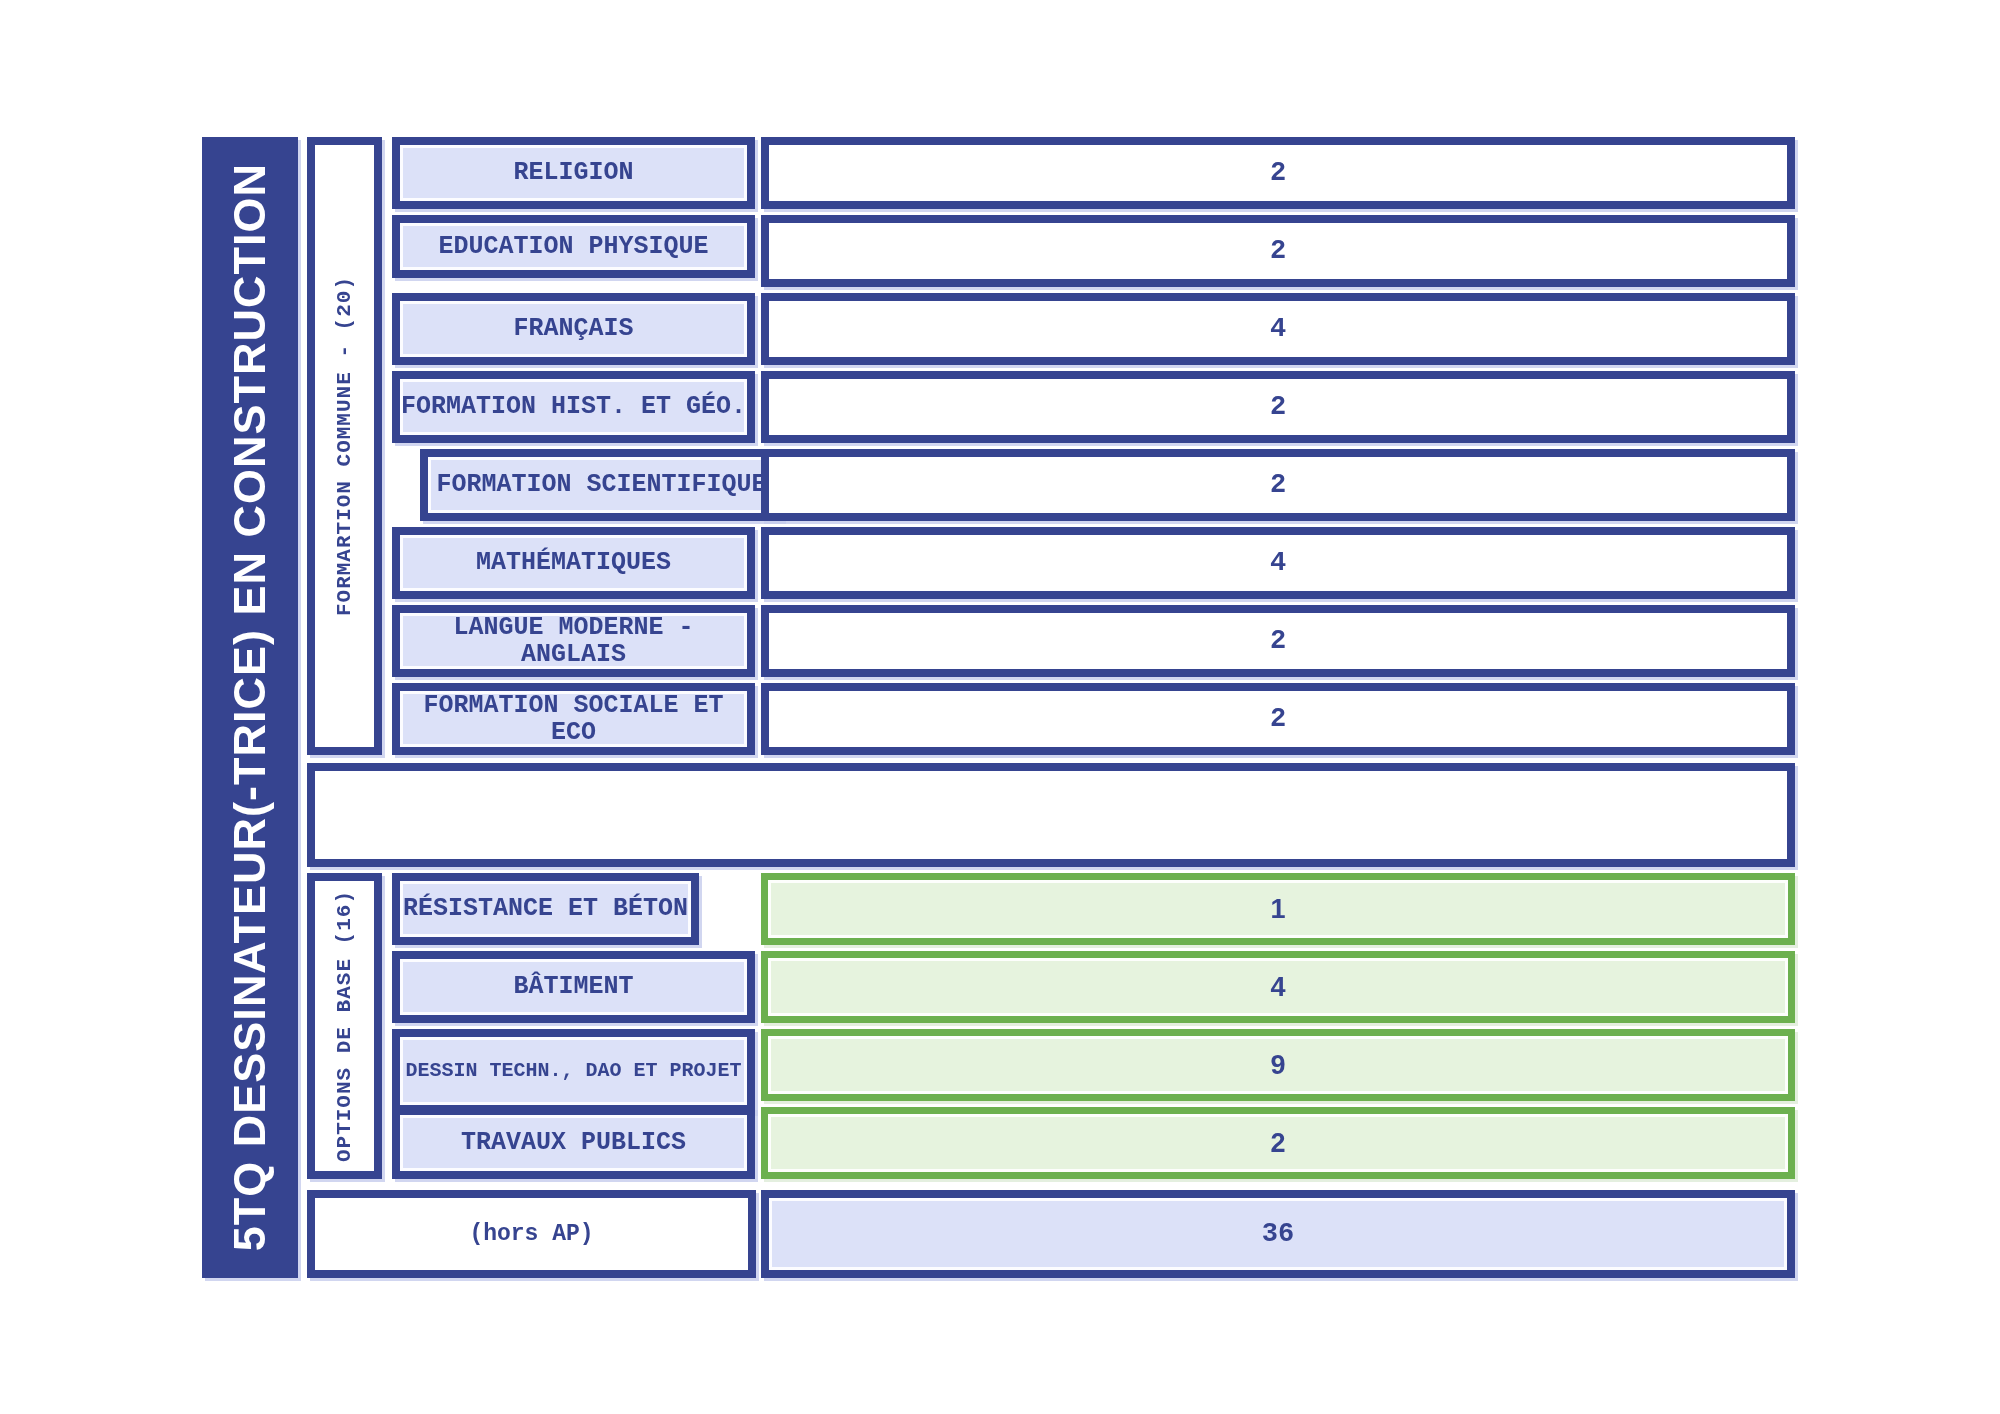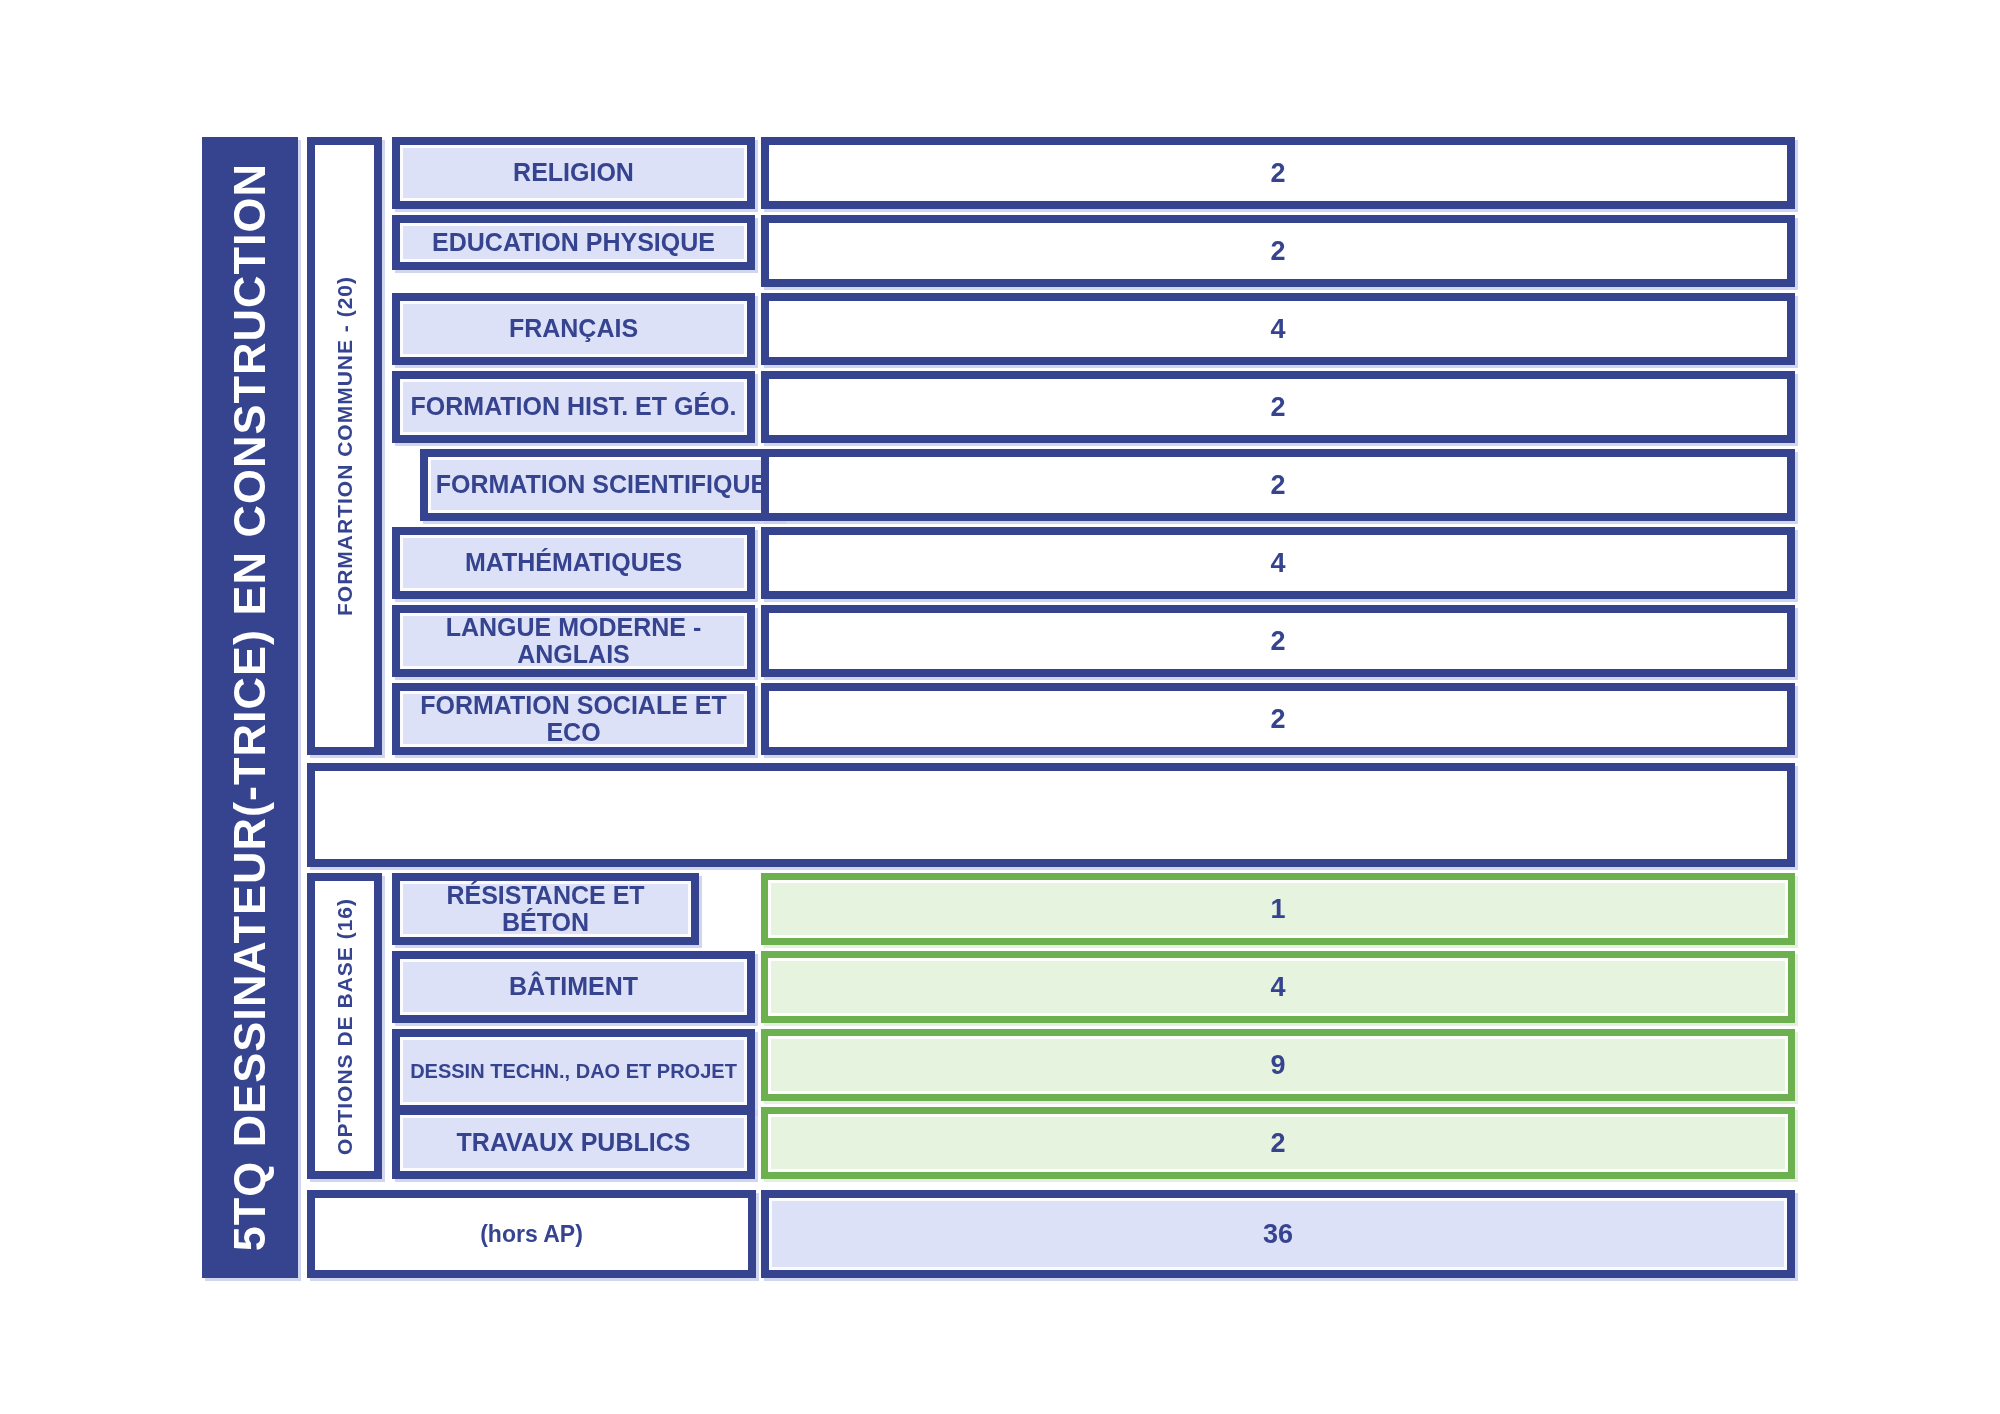--- a/index.html
+++ b/index.html
@@ -15,20 +15,21 @@
     font-family:"Liberation Sans",sans-serif;overflow:hidden;
   }
   .box{
     position:absolute;box-sizing:border-box;
     display:flex;align-items:center;justify-content:center;
     font-weight:bold;text-align:center;
   }
   .navyb{
     border:8px solid var(--navy);
     box-shadow:3px 3px 0 var(--shadow), inset 0 0 0 3px rgba(255,255,255,.9);
+    font-family:Liberation Mono, monospace;
   }
   .titlebar{
     background:var(--navy);color:#ffffff;
     box-shadow:3px 3px 0 var(--shadow);
   }
   .vtext{
     writing-mode:vertical-rl;transform:rotate(180deg);
     white-space:nowrap;letter-spacing:1px;
   }
   .title-text{font-size:45px;}
@@ -56,21 +57,21 @@
     <span class="vtext title-text">5TQ DESSINATEUR(-TRICE) EN CONSTRUCTION</span>
   </div>
 
   <div class="box navyb vlabel" style="left:307px;top:137px;width:75px;height:618px;">
     <span class="vtext">FORMARTION COMMUNE - (20)</span>
   </div>
 
   <div class="box navyb subject" style="left:392px;top:137px;width:363px;height:72px;">RELIGION</div>
   <div class="box navyb value" style="left:761px;top:137px;width:1034px;height:72px;">2</div>
 
-  <div class="box navyb subject" style="left:392px;top:215px;width:363px;height:55px;">EDUCATION PHYSIQUE</div>
+  <div class="box navyb subject" style="left:392px;top:215px;width:363px;height:63px;">EDUCATION PHYSIQUE</div>
   <div class="box navyb value" style="left:761px;top:215px;width:1034px;height:72px;">2</div>
 
   <div class="box navyb subject" style="left:392px;top:293px;width:363px;height:72px;">FRANÇAIS</div>
   <div class="box navyb value" style="left:761px;top:293px;width:1034px;height:72px;">4</div>
 
   <div class="box navyb subject" style="left:392px;top:371px;width:363px;height:72px;text-align:right;">FORMATION HIST. ET GÉO.</div>
   <div class="box navyb value" style="left:761px;top:371px;width:1034px;height:72px;">2</div>
 
   <div class="box navyb subject" style="left:392px;top:449px;width:363px;height:72px;margin-left:28px;">FORMATION SCIENTIFIQUE</div>
   <div class="box navyb value" style="left:761px;top:449px;width:1034px;height:72px;">2</div>

